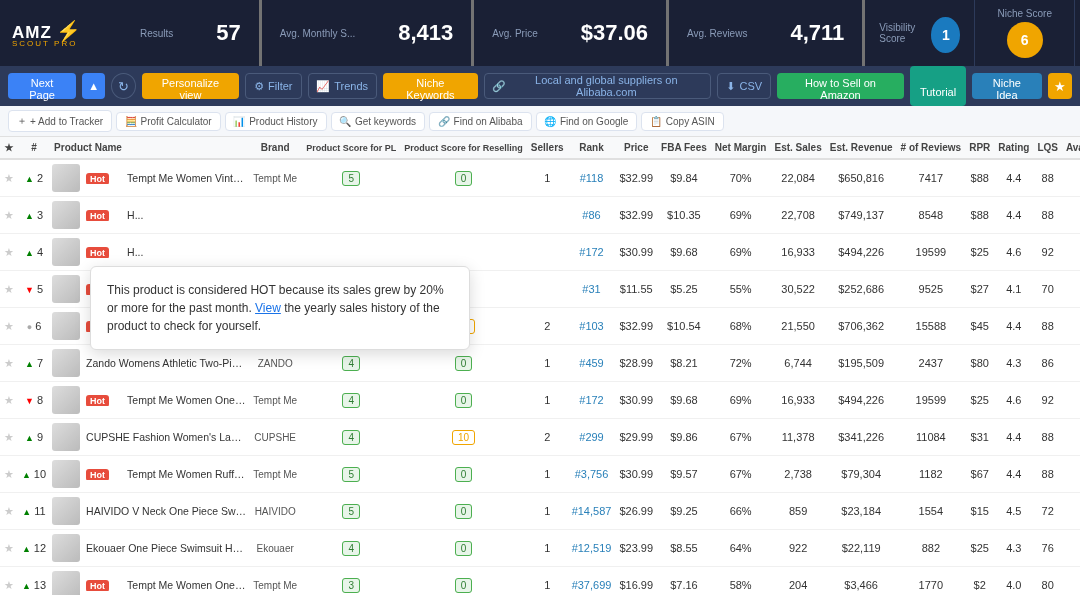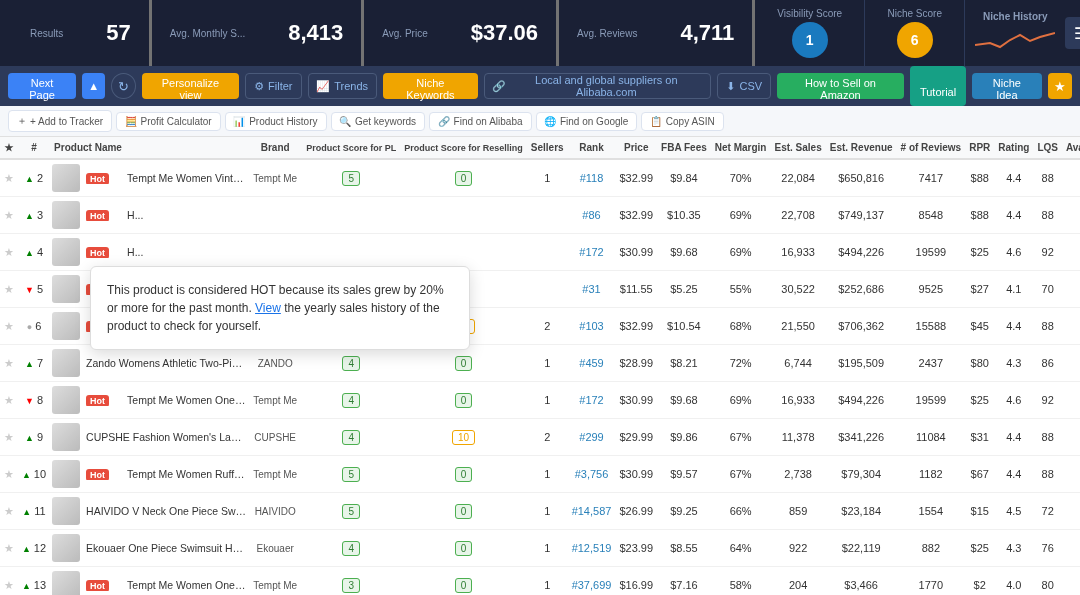--- a/index.html
+++ b/index.html
@@ -35,21 +35,21 @@
       font-size: 10px;
       white-space: nowrap;
     }
     .header-stat-value {
       color: white;
       font-size: 22px;
       font-weight: bold;
     }
     .visibility-section {
       display: flex;
-      flex-direction: column;
+      flex-direction: row;
       align-items: center;
       padding: 0 14px;
       border-right: 1px solid #2d3a5a;
       height: 100%;
       justify-content: center;
       min-width: 110px;
     }
     .visibility-label {
       color: #8a9bb8;
       font-size: 10px;
@@ -360,20 +360,27 @@
       padding: 3px 8px;
       font-size: 10px;
       color: #555;
       cursor: pointer;
     }
   </style>
 </head>
 <body>
 
 <div class="header">
+  <div class="logo">
+    <div>
+      <span style="color:white;font-weight:bold;font-size:17px;letter-spacing:1px;">AMZ</span>
+      <span style="color:#f0a500;font-size:20px;font-weight:bold;margin-left:1px;">⚡</span>
+      <div style="color:#f0a500;font-size:8px;letter-spacing:2px;margin-top:-4px;">SCOUT PRO</div>
+    </div>
+  </div>
 
   <div class="header-stat">
     <span class="header-stat-label">Results</span>
     <span class="header-stat-value">57</span>
   </div>
   <div class="header-stat">
     <span class="header-stat-label">Avg. Monthly S...</span>
     <span class="header-stat-value">8,413</span>
   </div>
   <div class="header-stat">

